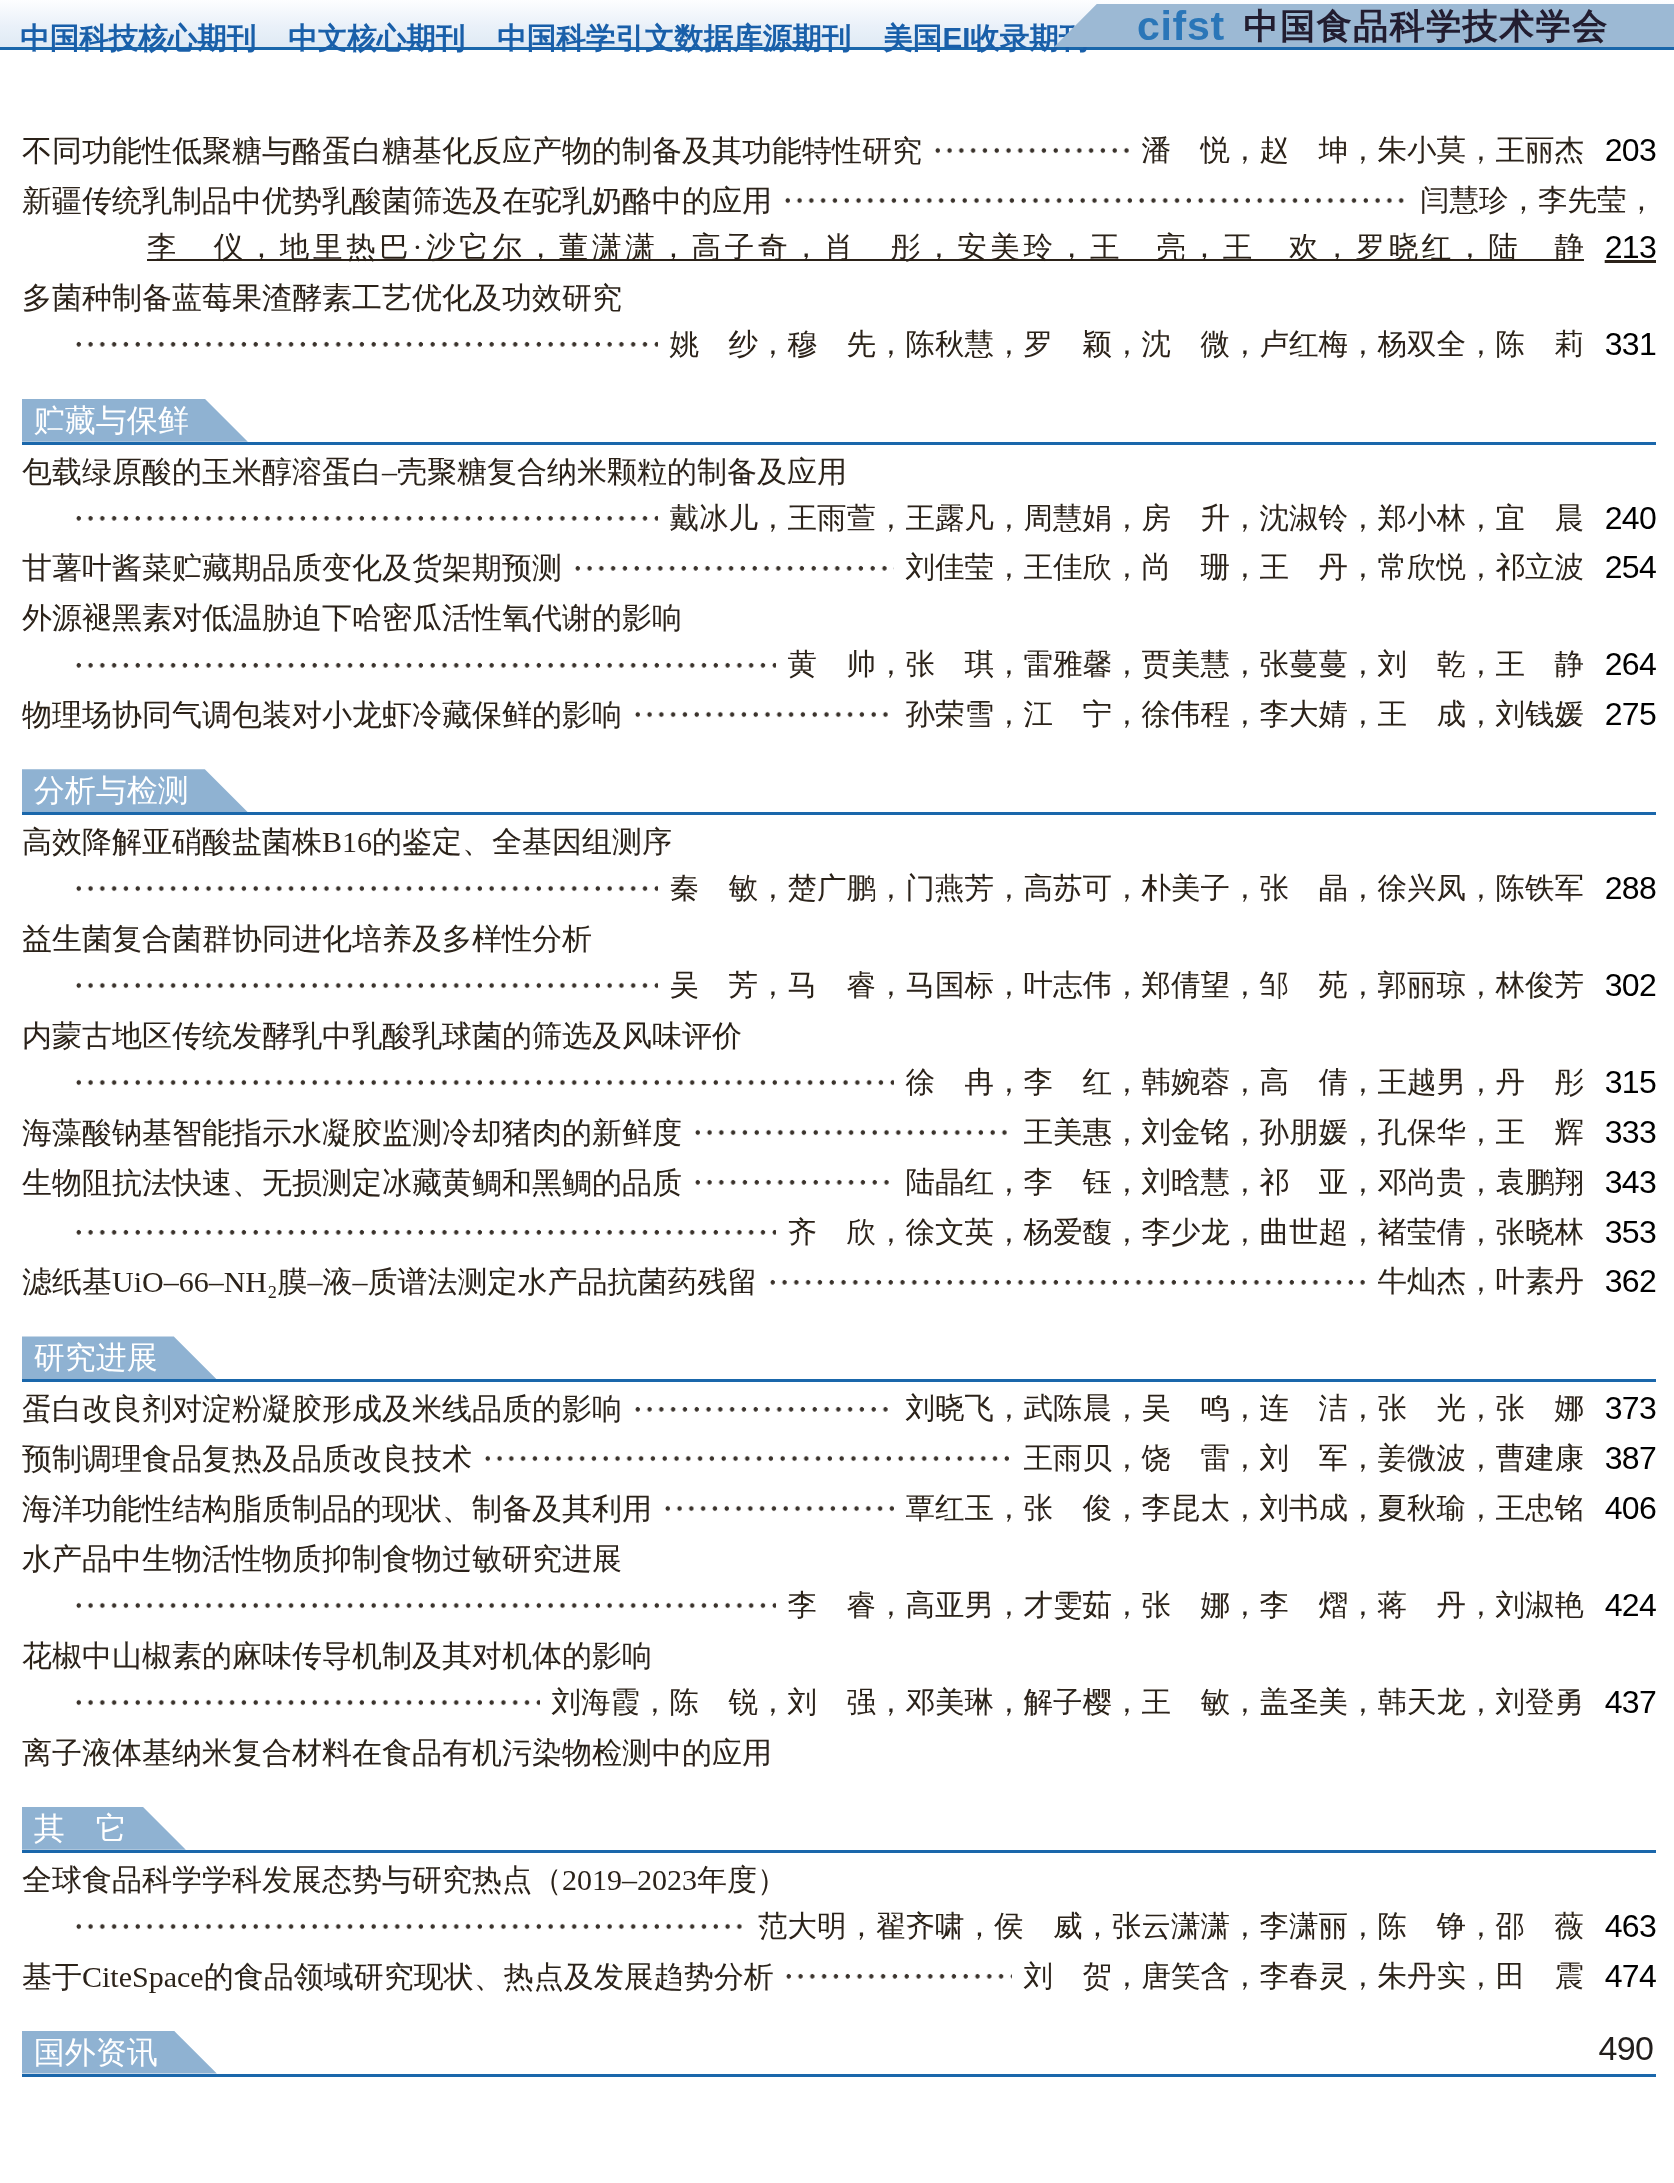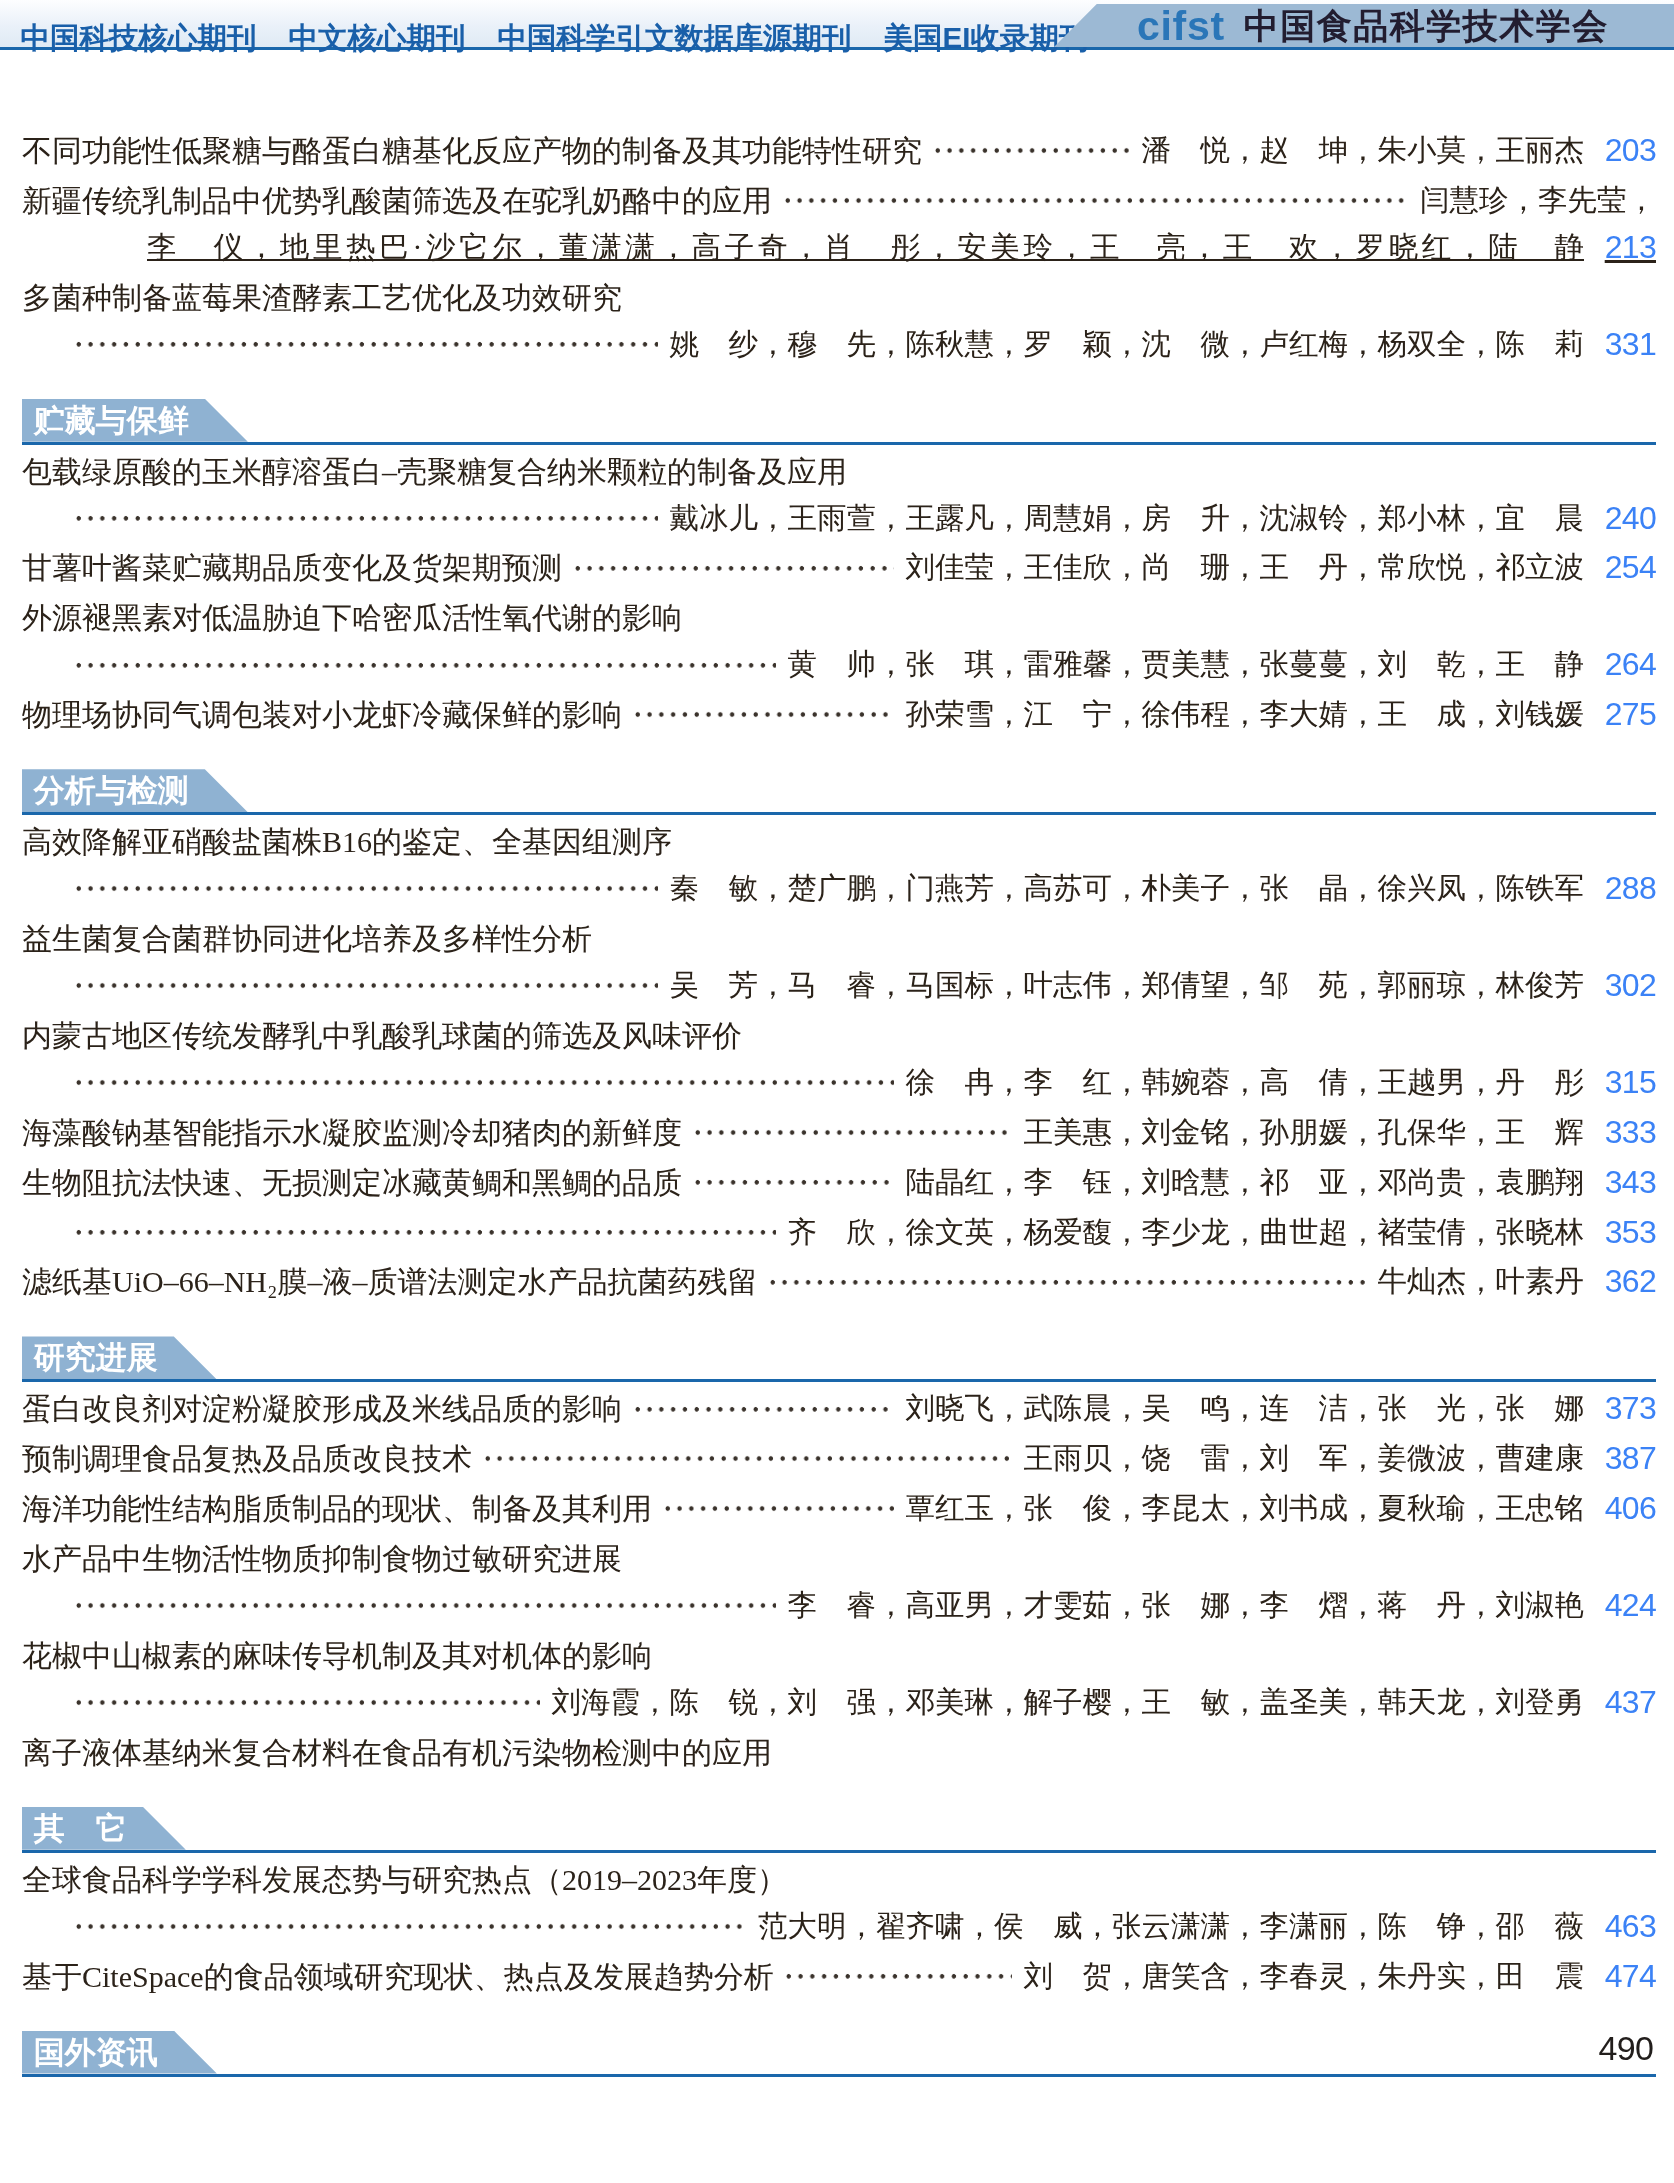--- a/index.html
+++ b/index.html
@@ -38,21 +38,21 @@
   }
 
   
   .content{padding:74px 19px 0 22px;}
 
   .section-header{
     position:relative;margin-top:31px;border-bottom:3.7px solid #1a67ab;
   }
   .badge{
     display:inline-block;background:#8fb2d2;color:#ffffff;
-    font-family:"Liberation Sans","DejaVu Sans",sans-serif;font-weight:bold;
+    font-family:"Liberation Sans","DejaVu Sans",sans-serif;font-weight:normal;
     font-size:31px;line-height:43px;height:43px;
     padding:0 59px 0 11.8px;vertical-align:bottom;white-space:nowrap;
     clip-path:polygon(0 0,calc(100% - 43px) 0,100% 100%,0 100%);
   }
   .section-page{
     position:absolute;right:2.9px;bottom:5.9px;
     font-family:"Liberation Sans","DejaVu Sans",sans-serif;
     font-size:34px;font-weight:500;color:#221e1c;letter-spacing:-0.7px;
   }
 
@@ -60,21 +60,21 @@
   .line{display:flex;align-items:center;line-height:47px;}
   .title{white-space:nowrap;}
   .leader{
     flex:1 1 auto;min-width:37px;align-self:center;height:6.6px;margin:0 11.8px;
     background-image:radial-gradient(circle at 3.7px 3.3px,#3a322b 1.9px,transparent 2.5px);
     background-size:11.8px 6.6px;background-repeat:repeat-x;background-position:left center;
   }
   .authors{white-space:nowrap;font-size:29.5px;}
   .page-num{
     font-family:"Liberation Sans","DejaVu Sans",sans-serif;
-    font-size:32px;font-weight:500;color:#3b82f6;margin-left:20.6px;
+    font-size:32px;font-weight:500;color:#000000;margin-left:20.6px;
     letter-spacing:-0.7px;white-space:nowrap;
   }
   .line2{padding-left:41px;}
   .wrap2{padding-left:125px;text-decoration:underline;}
   .spread{
     flex:1 1 auto;white-space:nowrap;font-size:29.5px;
     text-align:justify;text-align-last:justify;overflow:hidden;
   }
 </style>
 </head>

